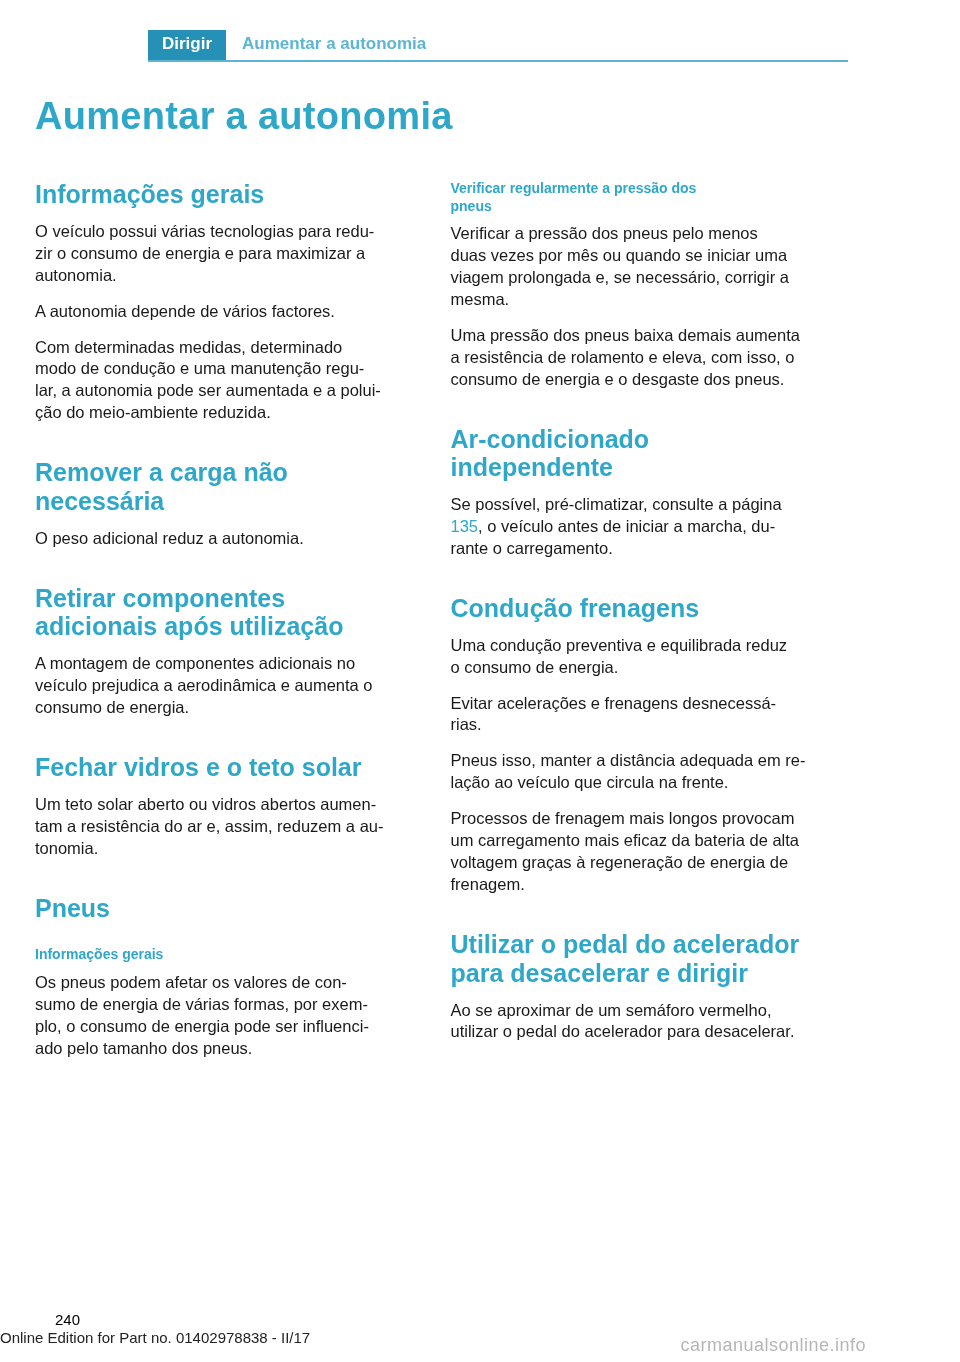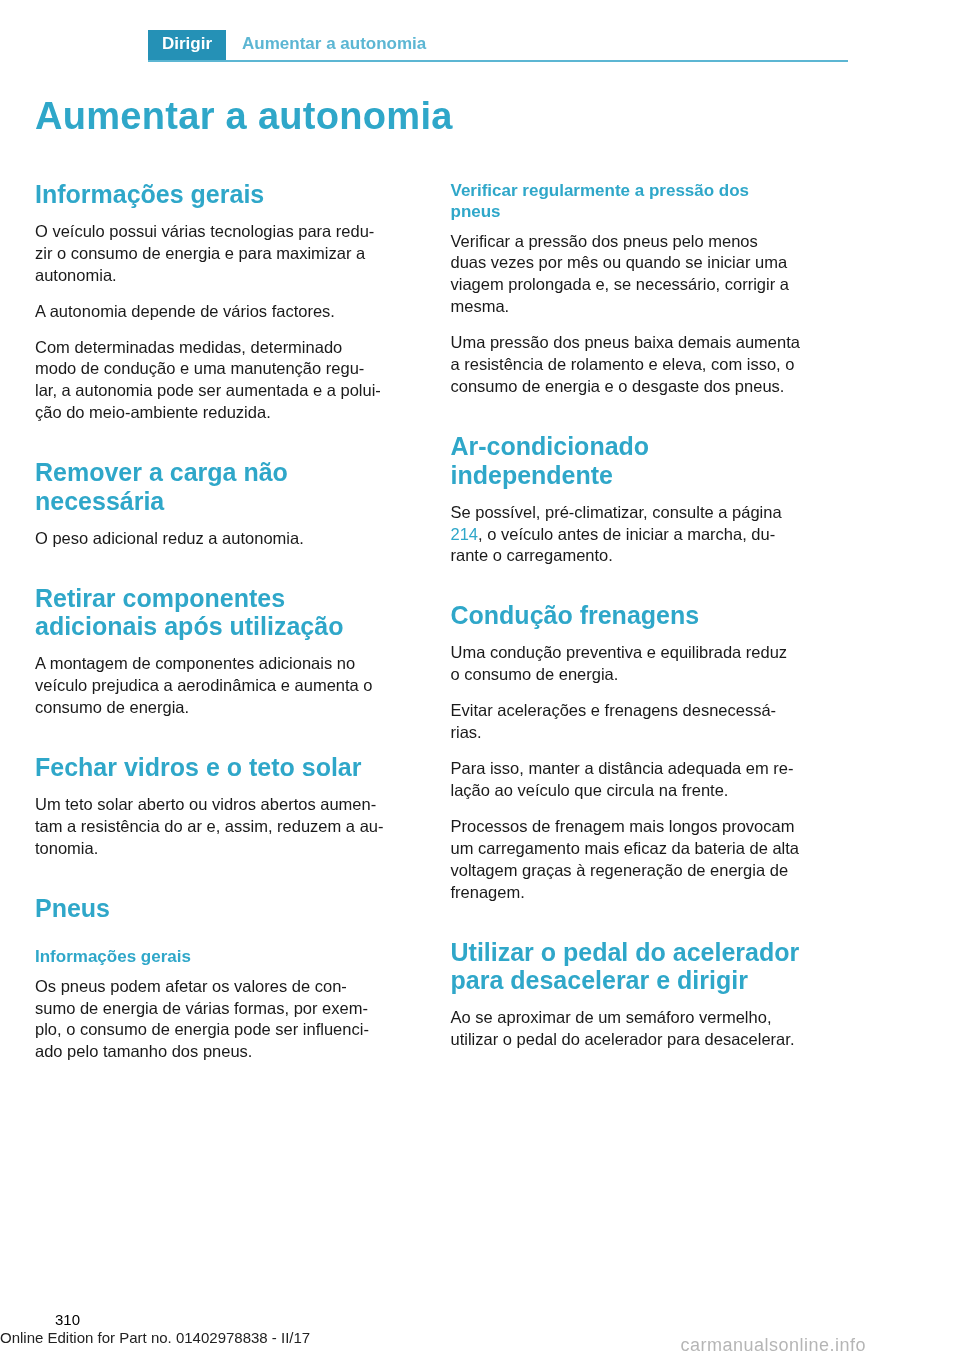--- a/index.html
+++ b/index.html
@@ -62,21 +62,21 @@
   h2 {
     color: #2fa7c9;
     font-size: 25px;
     font-weight: bold;
     line-height: 1.15;
     margin: 34px 0 12px 0;
     white-space: pre-line;
   }
   h3 {
     color: #2fa7c9;
-    font-size: 17px;
+    font-size: 14px;
     font-weight: bold;
     line-height: 1.25;
     margin: 24px 0 8px 0;
     white-space: pre-line;
   }
   p {
     font-size: 16.5px;
     line-height: 1.33;
     margin: 0 0 14px 0;
     white-space: pre-line;
@@ -156,37 +156,37 @@
         <p>Verificar a pressão dos pneus pelo menos
 duas vezes por mês ou quando se iniciar uma
 viagem prolongada e, se necessário, corrigir a
 mesma.</p>
         <p>Uma pressão dos pneus baixa demais aumenta
 a resistência de rolamento e eleva, com isso, o
 consumo de energia e o desgaste dos pneus.</p>
         <h2>Ar-condicionado
 independente</h2>
         <p><span>Se possível, pré-climatizar, consulte a página
-</span><a class="pagelink">214</a><span>, o veículo antes de iniciar a marcha, du-
+</span><a class="pagelink">135</a><span>, o veículo antes de iniciar a marcha, du-
 rante o carregamento.</span></p>
         <h2>Condução frenagens</h2>
         <p>Uma condução preventiva e equilibrada reduz
 o consumo de energia.</p>
         <p>Evitar acelerações e frenagens desnecessá-
 rias.</p>
-        <p>Para isso, manter a distância adequada em re-
+        <p>Pneus isso, manter a distância adequada em re-
 lação ao veículo que circula na frente.</p>
         <p>Processos de frenagem mais longos provocam
 um carregamento mais eficaz da bateria de alta
 voltagem graças à regeneração de energia de
 frenagem.</p>
         <h2>Utilizar o pedal do acelerador
 para desacelerar e dirigir</h2>
         <p>Ao se aproximar de um semáforo vermelho,
 utilizar o pedal do acelerador para desacelerar.</p>
       </div>
   </div>
 
-  <span class="page-number">310</span>
+  <span class="page-number">240</span>
   <span class="edition-note">Online Edition for Part no. 01402978838 - II/17</span>
   <span class="watermark">carmanualsonline.info</span>
 
 </div>
 
 </body></html>

